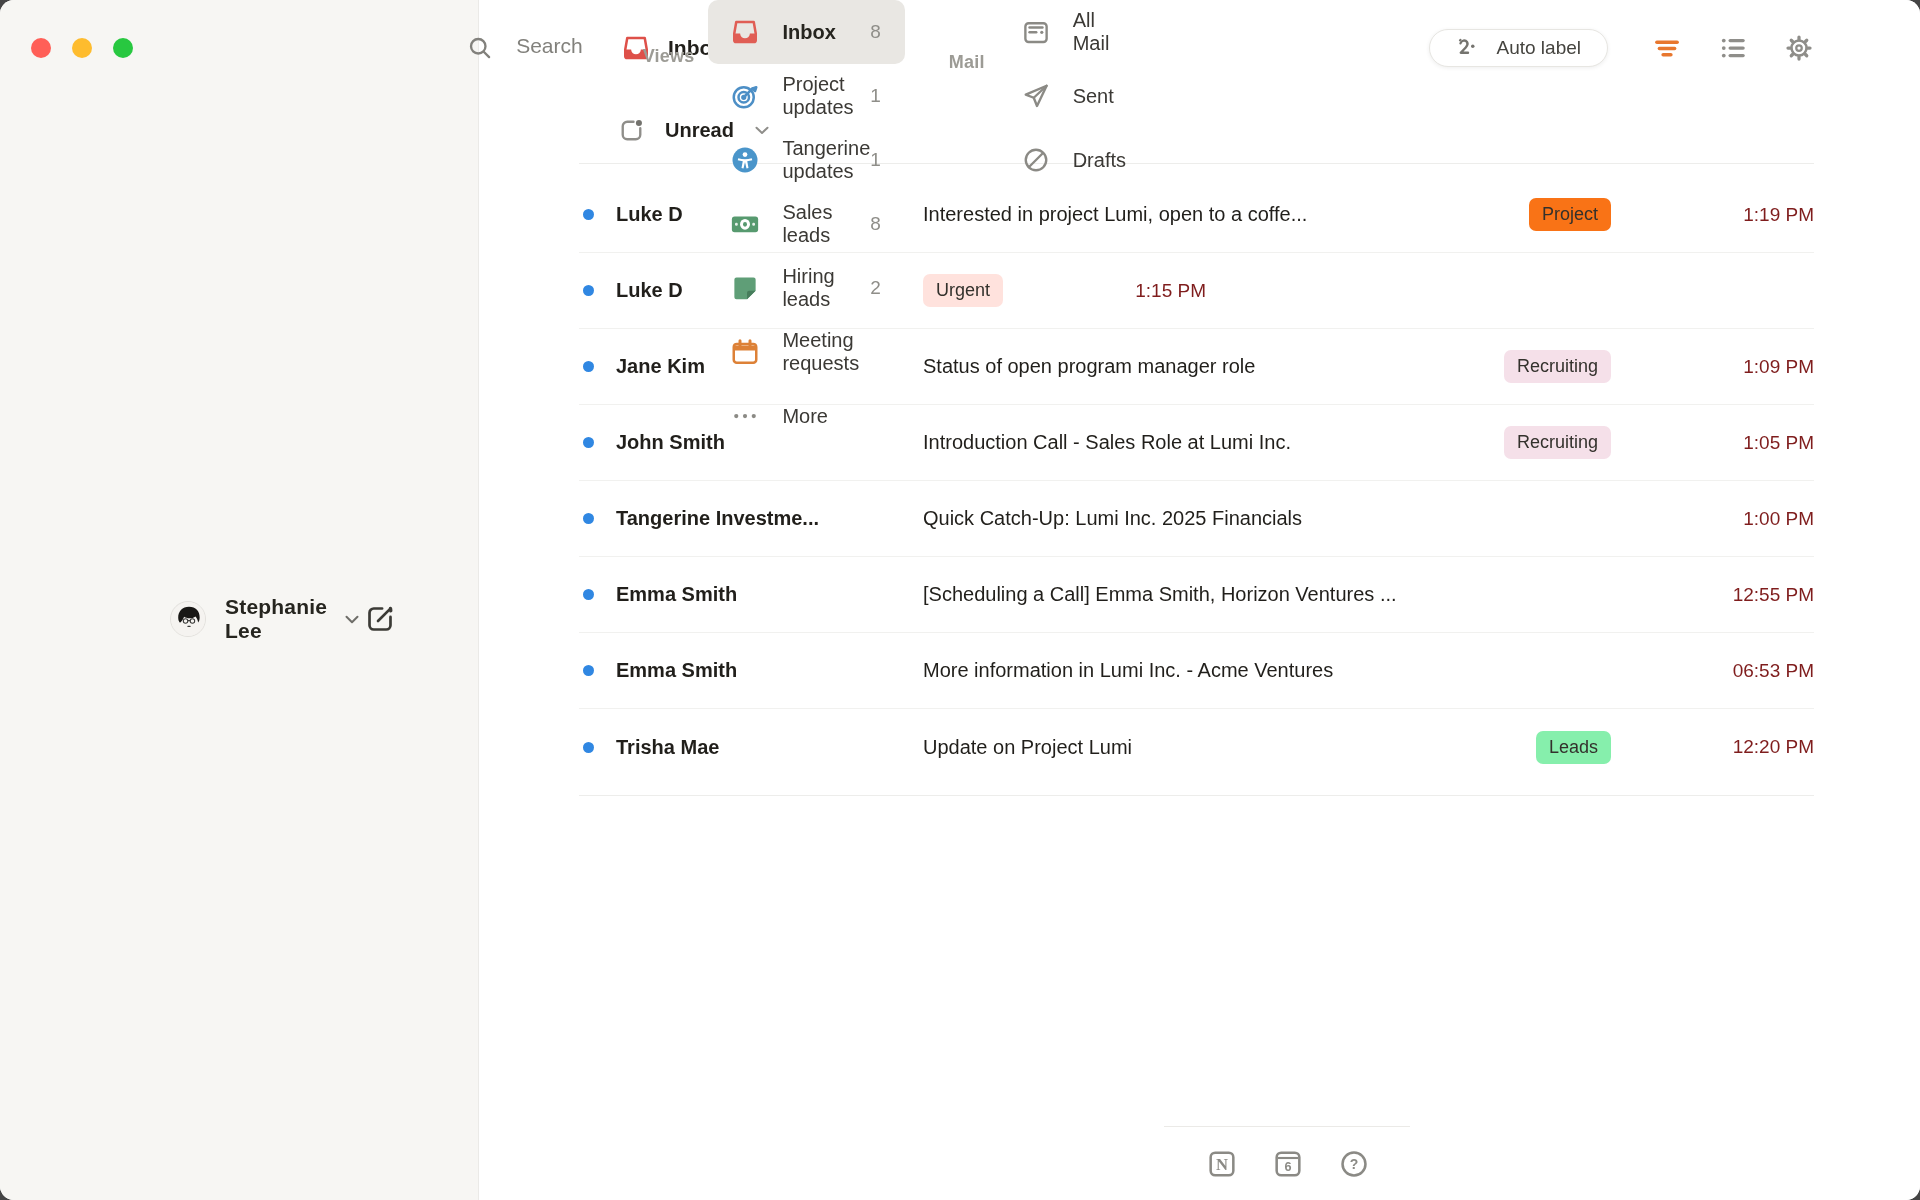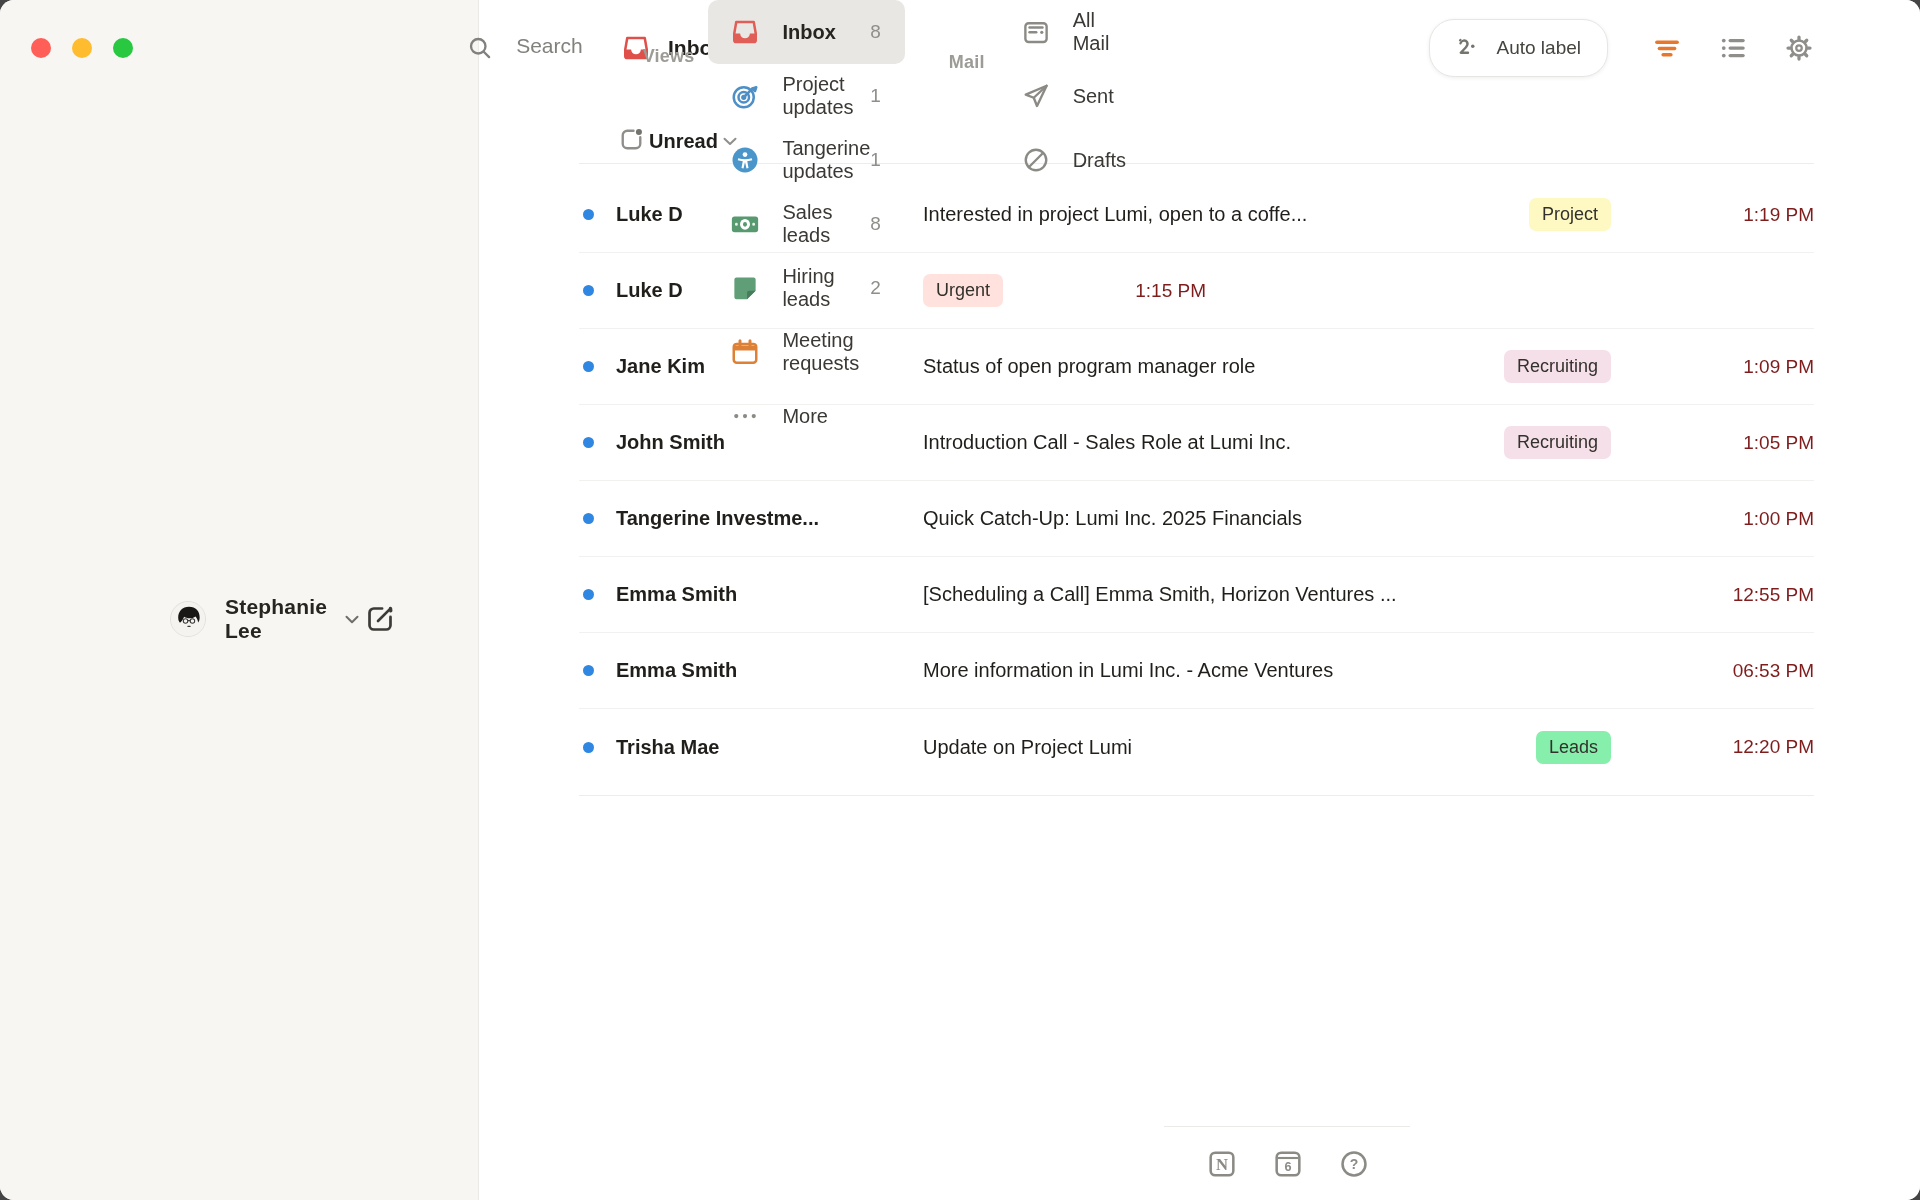--- a/index.html
+++ b/index.html
@@ -51,28 +51,28 @@
   .footer-help { margin-left:auto; }
   .icon-btn { display:flex; align-items:center; justify-content:center; cursor:pointer; }
 
   
   .main { flex:1; display:flex; flex-direction:column; padding:0 106px 0 100px; background:#fff; }
   .main-header { display:flex; align-items:center; padding-top:23px; height:73px; }
   .main-title-icon { margin-left:42px; display:flex; align-items:center; }
   .main-title { margin-left:17px; font-size:21px; font-weight:700; color:#211f1b; }
   .header-right { margin-left:auto; display:flex; align-items:center; }
   .auto-label-btn {
-    display:flex; align-items:center; gap:14px; height:58px; padding:0 26px 0 22px;
+    display:flex; align-items:center; gap:14px; height:38px; padding:0 26px 0 22px;
     background:#fff; border:1px solid #e7e6e2; border-radius:25px;
     box-shadow:0 1px 4px rgba(0,0,0,.07); cursor:pointer;
     font-size:19px; font-weight:500; color:#45443f;
   }
   .header-icons { display:flex; align-items:center; gap:36px; margin-left:44px; }
 
-  .group-header { display:flex; align-items:flex-end; gap:4px; margin-top:34px; height:46px; padding-left:39px; }
+  .group-header { display:flex; align-items:center; gap:20px; margin-top:34px; height:46px; padding-left:39px; }
   .group-header.read { margin-top:92px; }
   .group-title { font-size:20px; font-weight:700; color:#211f1b; }
   .group-chevron { margin-left:-4px; display:flex; align-items:center; }
   .divider { height:1px; background:#ededeb; margin-top:10px; }
 
   .email-list { padding-top:13px; }
   .email-row {
     height:76px; display:flex; align-items:center; cursor:pointer;
     border-bottom:1px solid #f1f1ef;
   }
@@ -348,21 +348,21 @@
       </span>
     </div>
     <div class="divider"></div>
 
     <div class="email-list">
 
       <div class="email-row">
         <span class="unread-dot"></span>
         <span class="sender">Luke D</span>
         <span class="subject">Interested in project Lumi, open to a coffe...</span>
-        <span class="chip" style="background: #fef9c3;">Project</span>
+        <span class="chip" style="background: #f97316;">Project</span>
         <span class="time">1:19 PM</span>
       </div>
 
       <div class="email-row">
         <span class="unread-dot"></span>
         <span class="sender">Luke D</span>
         <span class="chip" style="background: rgb(255, 226, 221);">Urgent</span>
         <span class="time">1:15 PM</span>
       </div>
 

